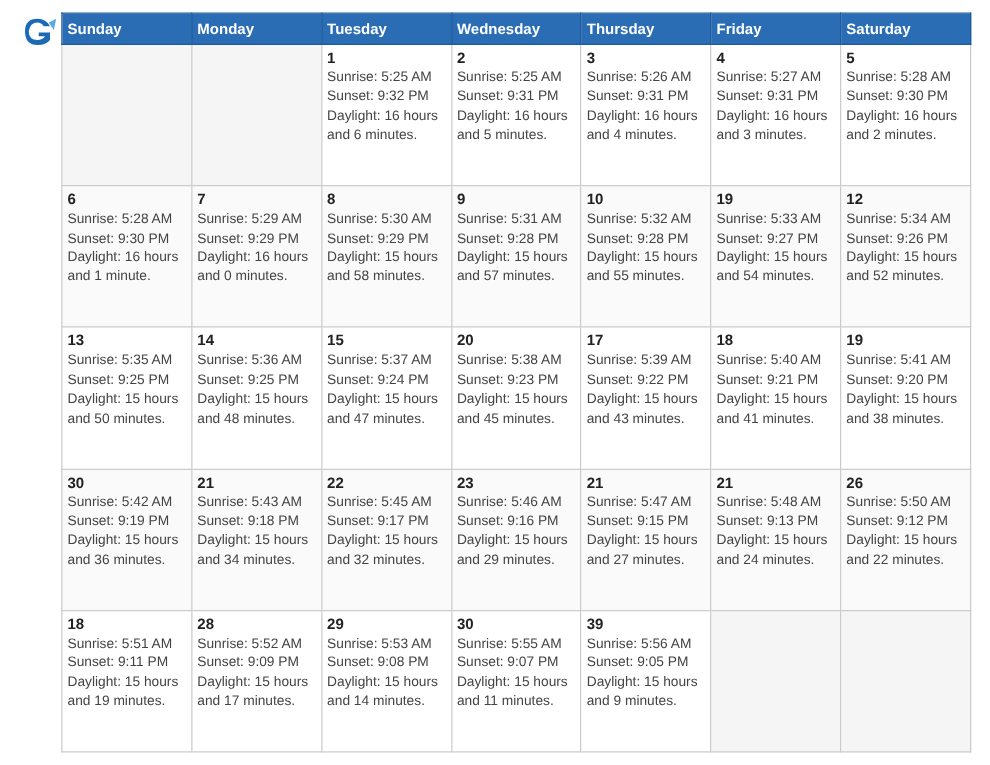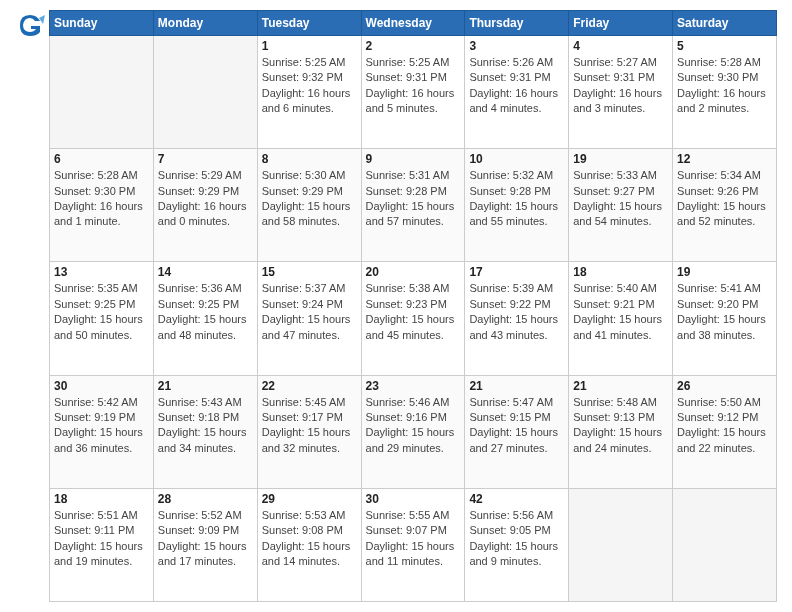--- a/index.html
+++ b/index.html
@@ -264,21 +264,21 @@
           </td>
           <td>
             <span class="day-number">29</span>
             <div class="day-info">Sunrise: 5:53 AM<br>Sunset: 9:08 PM<br>Daylight: 15 hours and 14 minutes.</div>
           </td>
           <td>
             <span class="day-number">30</span>
             <div class="day-info">Sunrise: 5:55 AM<br>Sunset: 9:07 PM<br>Daylight: 15 hours and 11 minutes.</div>
           </td>
           <td>
-            <span class="day-number">42</span>
+            <span class="day-number">39</span>
             <div class="day-info">Sunrise: 5:56 AM<br>Sunset: 9:05 PM<br>Daylight: 15 hours and 9 minutes.</div>
           </td>
           <td class="empty"></td>
           <td class="empty"></td>
         </tr>
       </tbody>
   </table>
 </div>
 
 </body></html>

